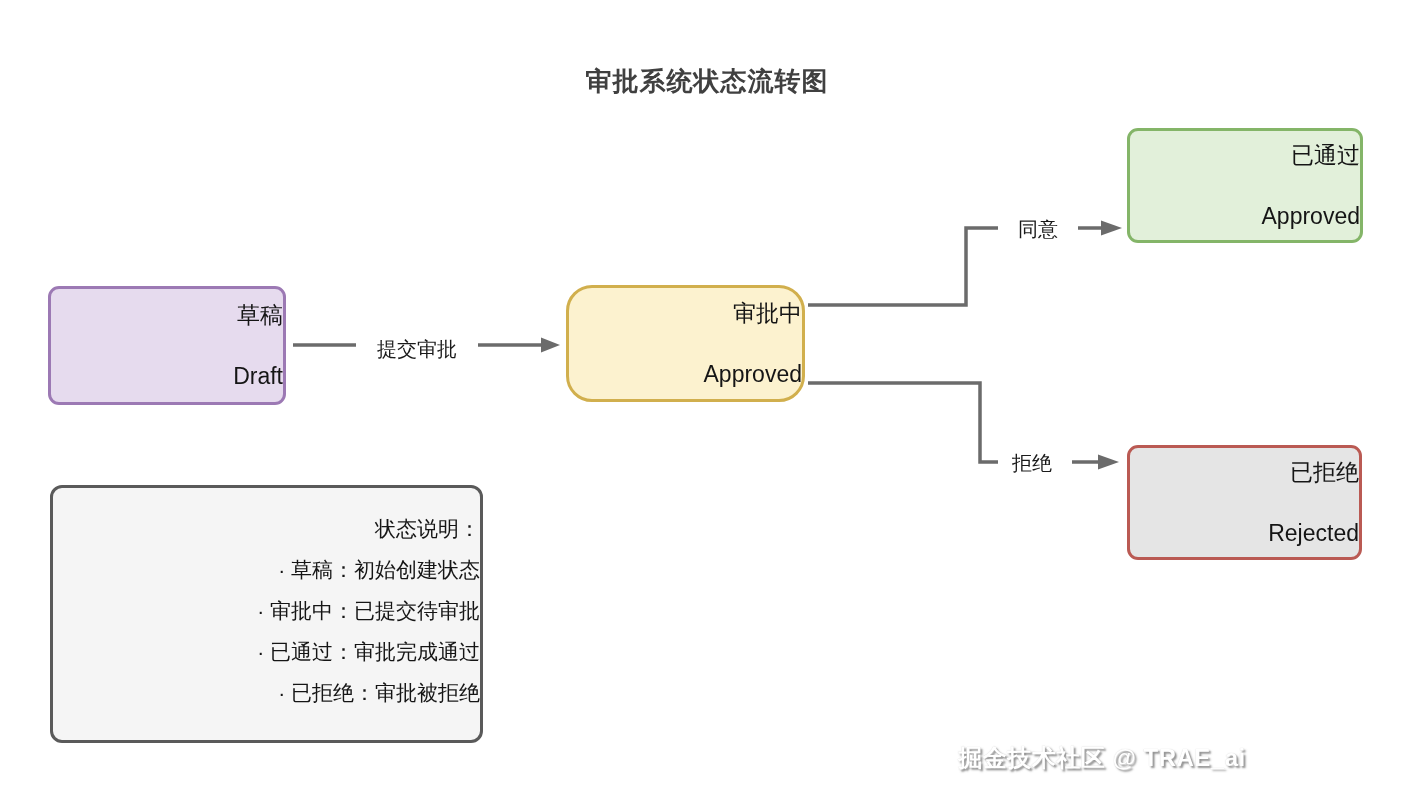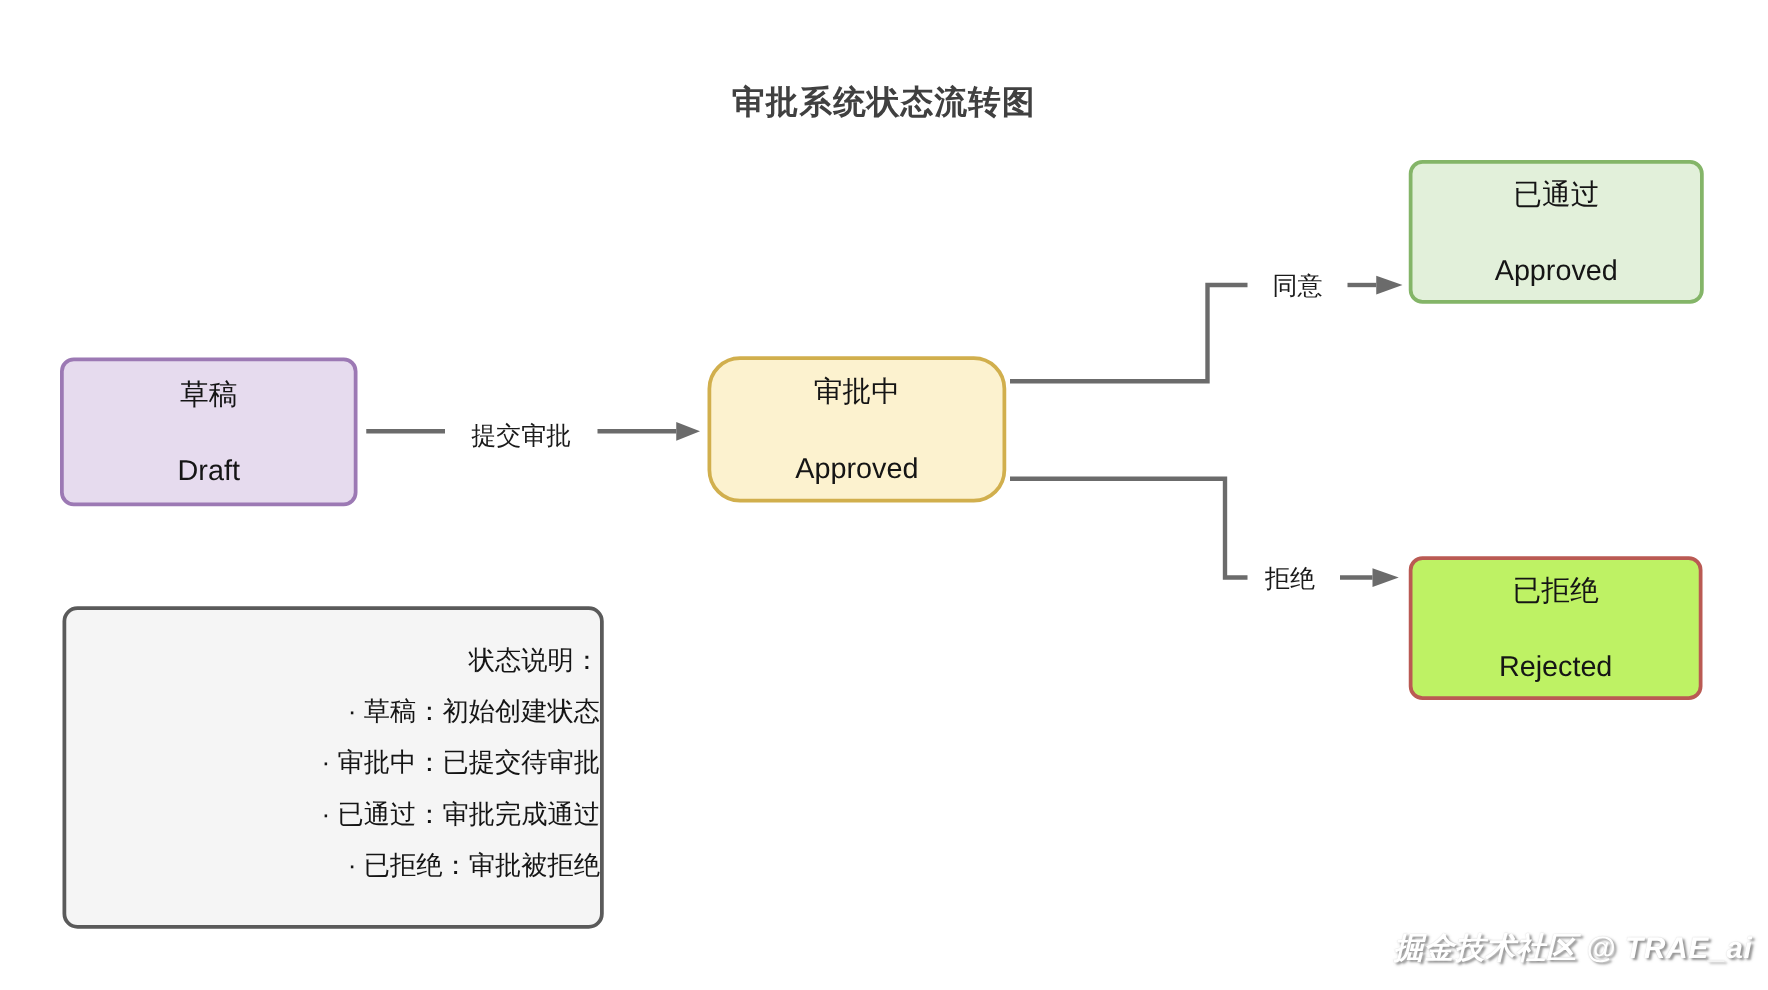--- a/index.html
+++ b/index.html
@@ -32,21 +32,21 @@
     width: 1414px;
     height: 792px;
   }
   .node {
     position: absolute;
     border: 3px solid #14532d;
     border-radius: 11px;
     background: #eee;
     display: flex;
     flex-direction: column;
-    align-items: center;
+    align-items: flex-end;
     justify-content: center;
     text-align: center;
     gap: 14px;
   }
   .node .zh, .node .en {
     font-size: 23px;
     line-height: 47px;
     color: #151515;
   }
   .node-draft    { left: 48px;  top: 286px; width: 238px; height: 119px; }
@@ -85,27 +85,26 @@
     line-height: 41px;
     color: #151515;
     list-style: none;
     padding-left: 12px;
   }
   .watermark {
     position: absolute;
     right: 12px;
     top: 742px;
     width: 600px;
-    text-align: right;
+    text-align: center;
     font-size: 24px;
     font-weight: 700;
     color: #ffffff;
     text-shadow: 2px 2px 2px rgba(110,110,110,0.75), 0 0 1px rgba(170,170,170,0.6);
     letter-spacing: 0.5px;
-    font-style: italic;
   }
 </style>
 </head>
 <body>
 
 <div class="canvas">
 
   <div class="diagram-title">审批系统状态流转图</div>
 
   <svg class="connector-layer" width="1414" height="792" viewBox="0 0 1414 792" fill="none" xmlns="http://www.w3.org/2000/svg">
@@ -131,21 +130,21 @@
   <div class="node node-pending" style="background: rgb(252, 242, 207); border-color: rgb(209, 175, 77); border-radius: 26px;">
     <div class="zh">审批中</div>
     <div class="en">Approved</div>
   </div>
 
   <div class="node node-approved" style="background: rgb(226, 240, 218); border-color: rgb(132, 181, 104);">
     <div class="zh">已通过</div>
     <div class="en">Approved</div>
   </div>
 
-  <div class="node node-rejected" style="background: #bef264; border-color: rgb(186, 90, 83);">
+  <div class="node node-rejected" style="background: #e5e5e5; border-color: rgb(186, 90, 83);">
     <div class="zh">已拒绝</div>
     <div class="en">Rejected</div>
   </div>
 
   <div class="edge-label label-submit">提交审批</div>
   <div class="edge-label label-approve">同意</div>
   <div class="edge-label label-reject">拒绝</div>
 
   <div class="legend">
     <div class="legend-title">状态说明：</div>

